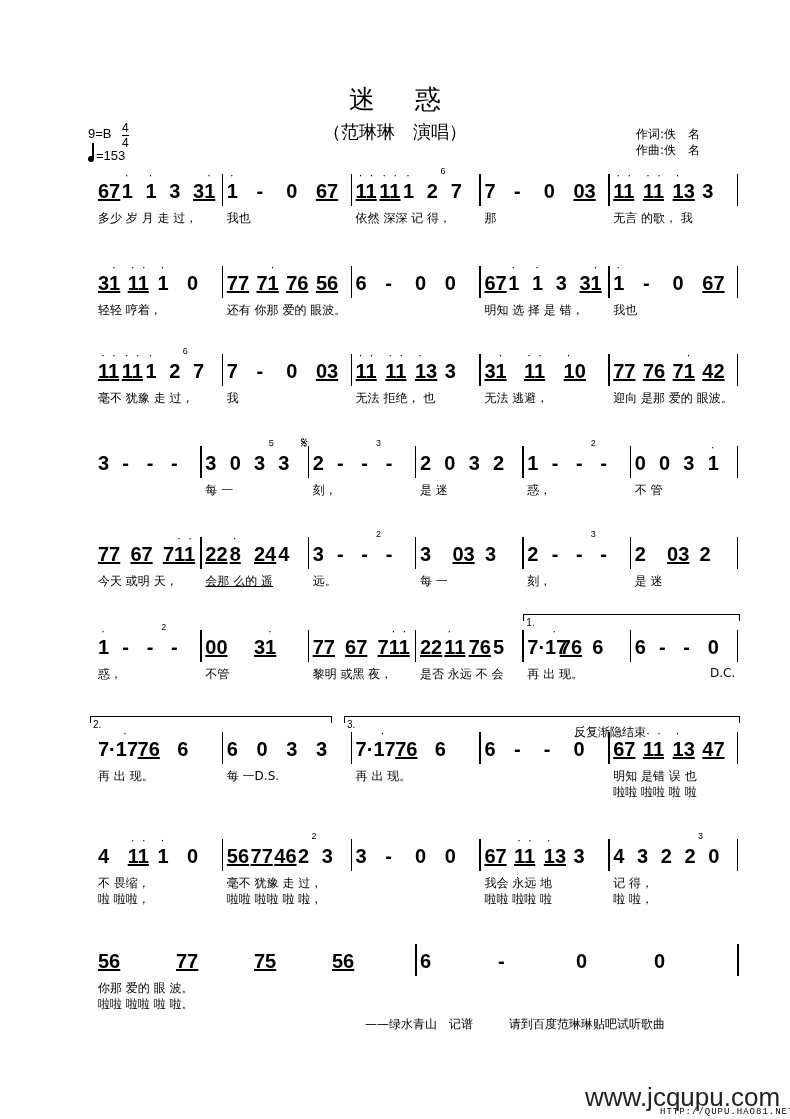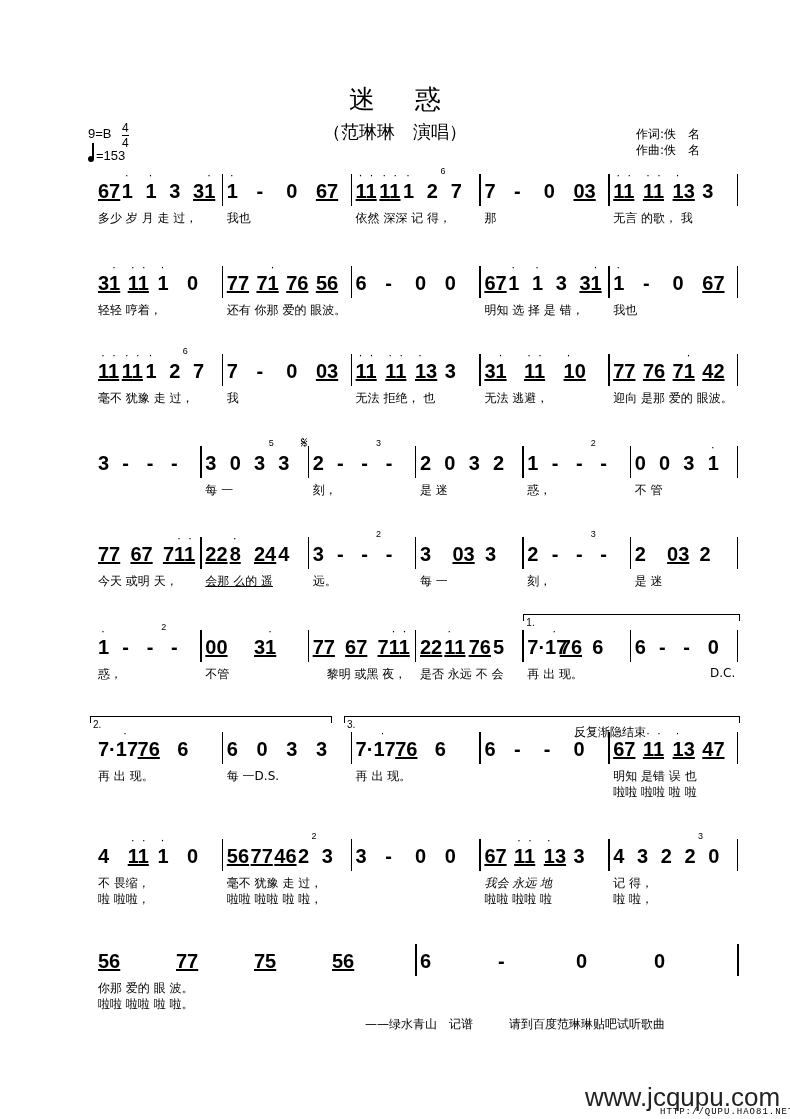--- a/index.html
+++ b/index.html
@@ -340,21 +340,21 @@
         <span class="small" style="left: 66.6667px; top: -12px;">·</span>
         <div class="lyr" style="left: 4px; top: 30px;">不管</div>
         <div class="barline" style="left: 106.333px; top: -6px; height: 32px;"></div>
       </div>
       <div style="position: absolute; left: 214.667px; width: 107.333px; top: 0px;">
         <span class="n" style="left: 4px; top: 0px; text-decoration: underline;">77</span>
         <span class="n" style="left: 36.4444px; top: 0px; text-decoration: underline;">67</span>
         <span class="n" style="left: 68.8889px; top: 0px; text-decoration: underline;">711</span>
         <span class="small" style="left: 82.8889px; top: -12px;">·</span>
         <span class="small" style="left: 93.8889px; top: -12px;">·</span>
-        <div class="lyr" style="left: 18px; top: 30px;">黎明 或黑 夜，</div>
+        <div class="lyr" style="left: 4px; top: 30px;">黎明 或黑 夜，</div>
         <div class="barline" style="left: 106.333px; top: -6px; height: 32px;"></div>
       </div>
       <div style="position: absolute; left: 322px; width: 107.333px; top: 0px;">
         <span class="n" style="left: 4px; top: 0px; text-decoration: underline;">22</span>
         <span class="n" style="left: 28.3333px; top: 0px; text-decoration: underline;">11</span>
         <span class="small" style="left: 31.3333px; top: -12px;">·</span>
         <span class="n" style="left: 52.6667px; top: 0px; text-decoration: underline;">76</span>
         <span class="n" style="left: 77px; top: 0px;">5</span>
         <div class="lyr" style="left: 4px; top: 30px;">是否 永远 不 会</div>
         <div class="barline" style="left: 106.333px; top: -6px; height: 32px;"></div>
@@ -466,21 +466,21 @@
         <div class="barline" style="left: 127.8px; top: -6px; height: 32px;"></div>
       </div>
       <div style="position: absolute; left: 386.4px; width: 128.8px; top: 0px;">
         <span class="n" style="left: 4px; top: 0px; text-decoration: underline;">67</span>
         <span class="n" style="left: 33.7px; top: 0px; text-decoration: underline;">11</span>
         <span class="small" style="left: 36.7px; top: -12px;">·</span>
         <span class="small" style="left: 47.7px; top: -12px;">·</span>
         <span class="n" style="left: 63.4px; top: 0px; text-decoration: underline;">13</span>
         <span class="small" style="left: 66.4px; top: -12px;">·</span>
         <span class="n" style="left: 93.1px; top: 0px;">3</span>
-        <div class="lyr" style="left: 4px; top: 30px; font-style: italic;">我会 永远 地</div>
+        <div class="lyr" style="left: 4px; top: 30px;">我会 永远 地</div>
         <div class="lyr" style="left: 4px; top: 46px;">啦啦 啦啦 啦</div>
         <div class="barline" style="left: 127.8px; top: -6px; height: 32px;"></div>
       </div>
       <div style="position: absolute; left: 515.2px; width: 128.8px; top: 0px;">
         <span class="n" style="left: 4px; top: 0px;">4</span>
         <span class="n" style="left: 27.76px; top: 0px;">3</span>
         <span class="n" style="left: 51.52px; top: 0px;">2</span>
         <span class="n" style="left: 75.28px; top: 0px;">2</span>
         <span class="n" style="left: 99.04px; top: 0px;">0</span>
         <span class="small" style="left: 88.8px; top: -14px; font-size: 9px;">3</span>

